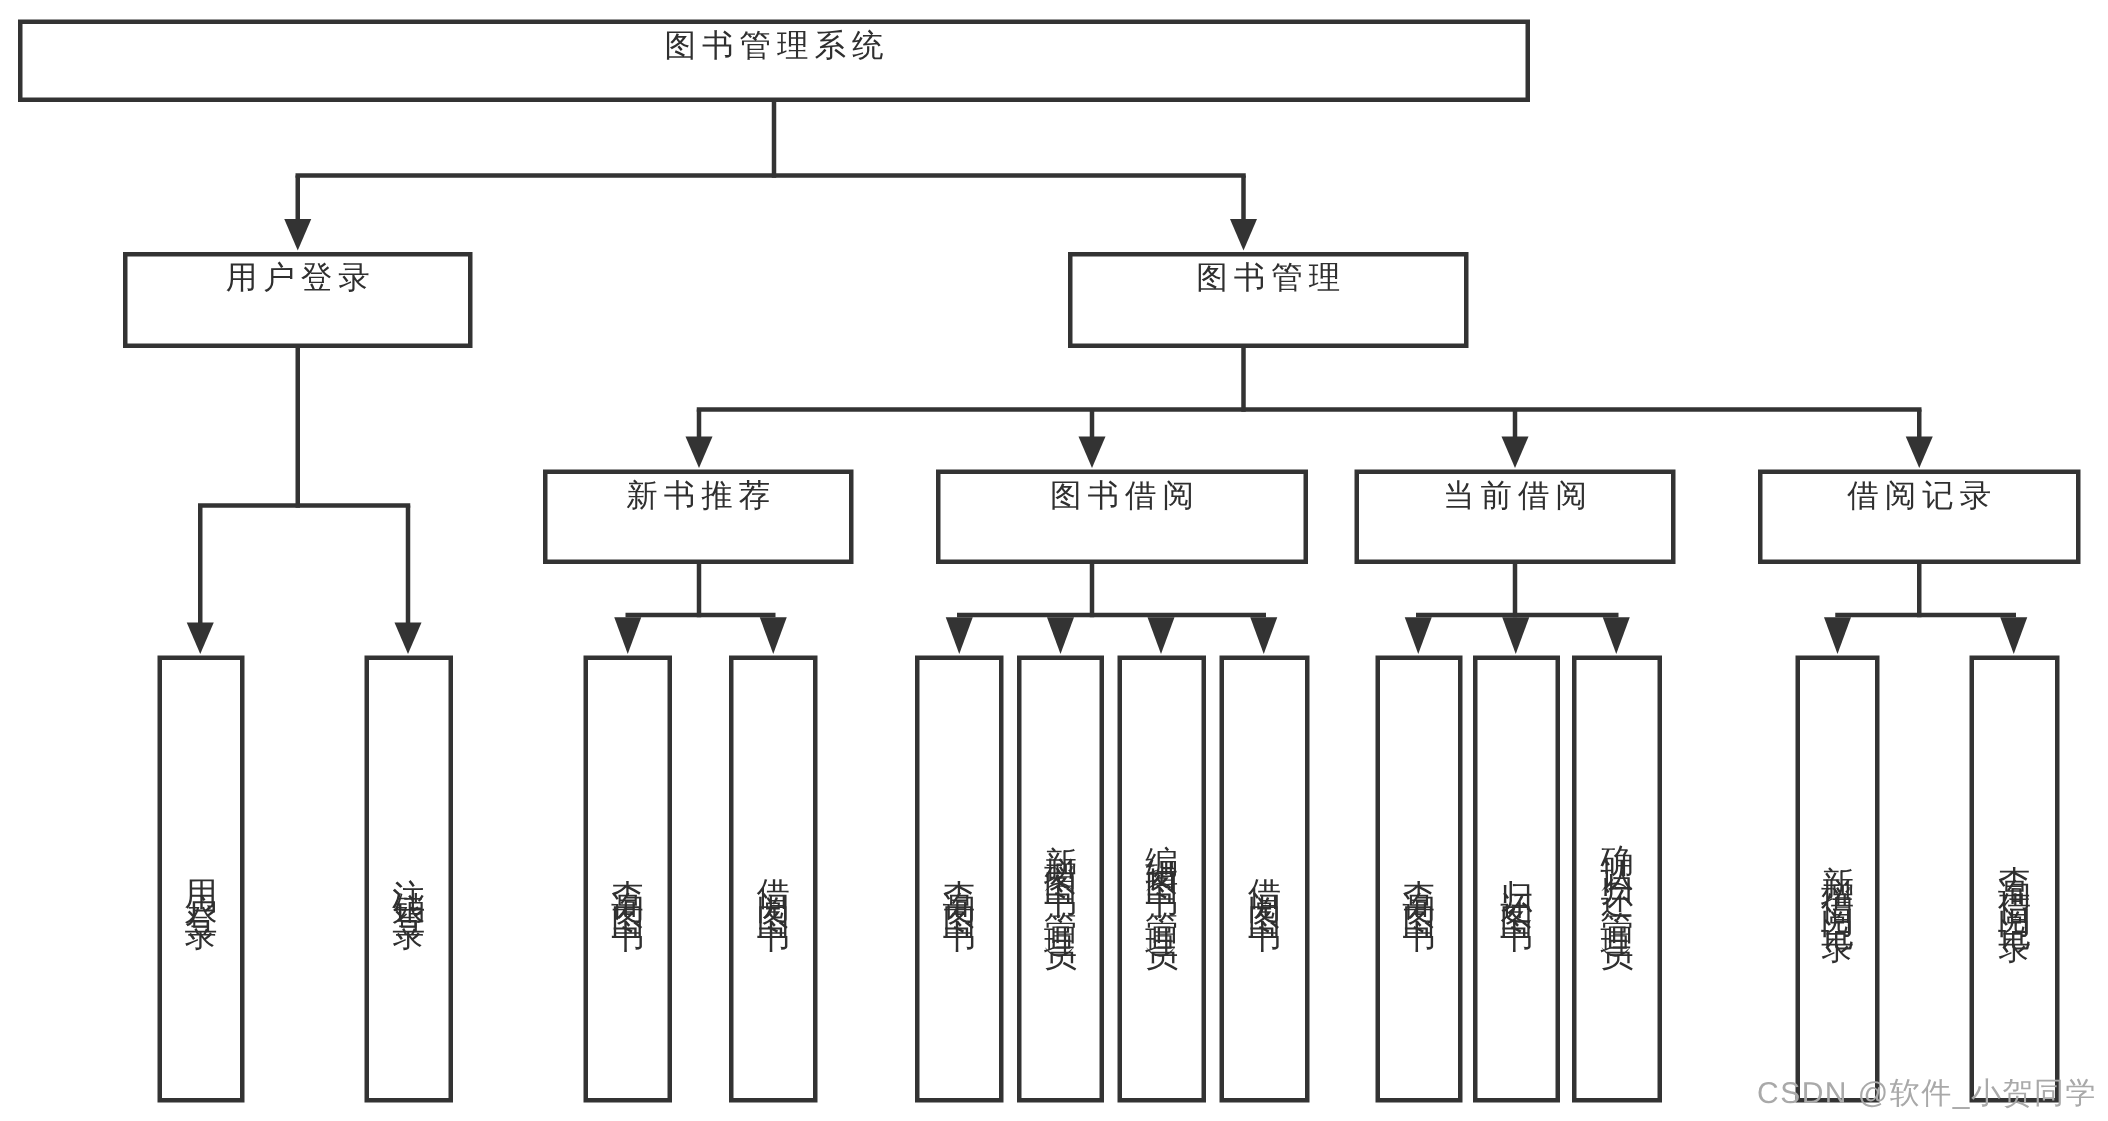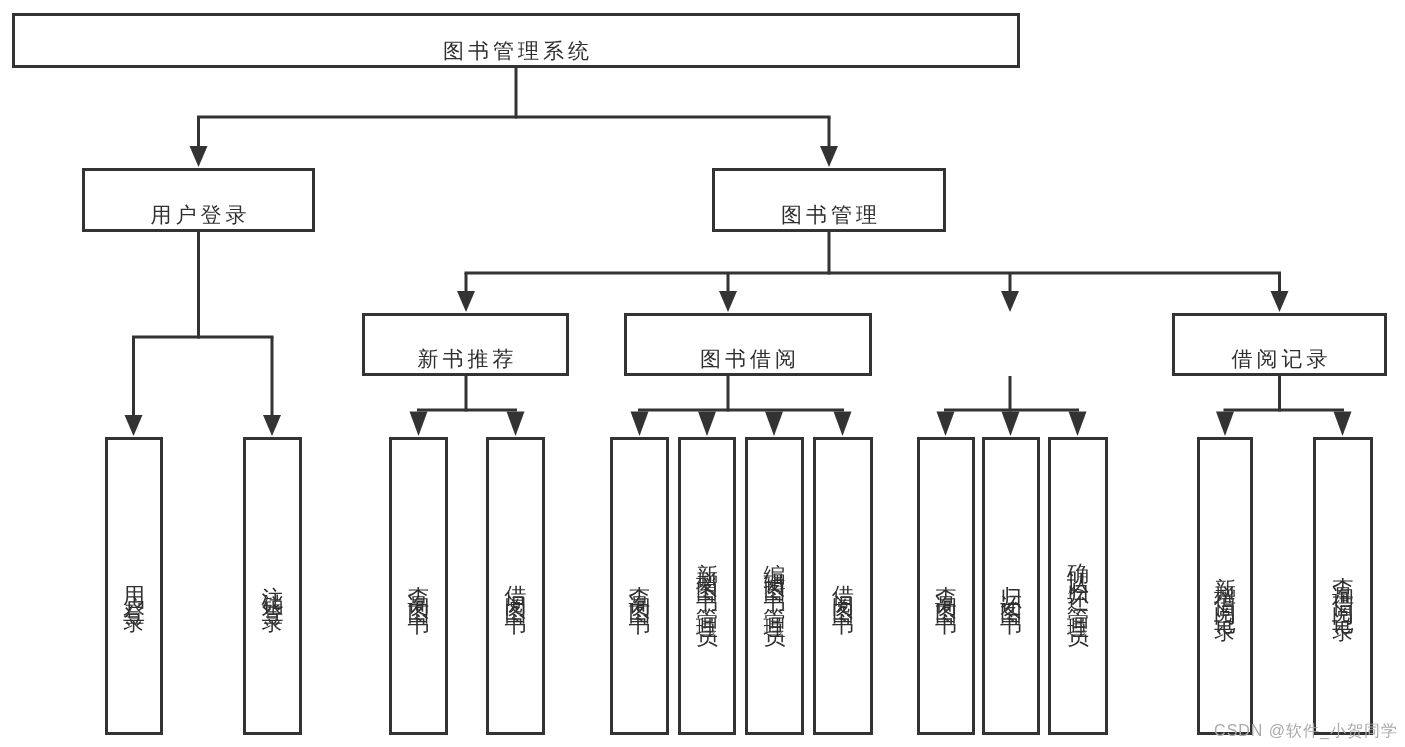--- a/index.html
+++ b/index.html
@@ -13,39 +13,39 @@
     position:relative; width:1405px; height:747px;
     background:#ffffff; overflow:hidden;
   }
   .connectors { position:absolute; left:0; top:0; width:1405px; height:747px; }
   .connectors path { stroke:#333333; stroke-width:3; fill:none; }
   .connectors polygon { fill:#333333; stroke:none; }
   .hbox {
     position:absolute;
     border:3px solid #333333;
     background:#ffffff;
-    display:flex; align-items:flex-end; justify-content:center;
+    display:flex; align-items:flex-start; justify-content:center;
     font-size:21px; letter-spacing:4px; text-indent:4px;
     color:#2f2f2f;
   }
   .vbox {
     position:absolute; top:437px; height:298px;
     border:3px solid #333333;
     background:#ffffff;
   }
   .vbox .vtext {
     position:absolute; top:50%; left:50%;
     transform:translate(-50%,-50%);
     writing-mode:vertical-rl; text-orientation:mixed;
     font-size:22px; letter-spacing:9px; line-height:1;
     white-space:nowrap; color:#2f2f2f;
   }
   .watermark {
     position:absolute; right:7px; bottom:5px;
-    font-size:16px; color:#a9a9a9; letter-spacing:1px;
+    font-size:20px; color:#a9a9a9; letter-spacing:1px;
     background:transparent;
   }
 </style>
 </head>
 <body>
 
 <div class="stage">
 
   <svg class="connectors" width="1405" height="747" viewBox="0 0 1405 747" xmlns="http://www.w3.org/2000/svg">
 
@@ -98,29 +98,32 @@
     <polygon points="1333.5,411.5 1351.5,411.5 1342.5,436"></polygon>
   </svg>
 
   <div class="hbox" style="left:12px;top:13px;width:1008px;height:55px">
     <span>图书管理系统</span>
   </div>
 
   <div class="hbox" style="left:82px;top:168px;width:233px;height:64px">
     <span>用户登录</span>
   </div>
-  <div class="hbox" style="left:712px;top:168px;width:234px;height:64px">
+  <div class="hbox" style="left:712px;top:168px;width:267px;height:64px">
     <span>图书管理</span>
   </div>
 
   <div class="hbox" style="left:362px;top:313px;width:207px;height:63px">
     <span>新书推荐</span>
   </div>
   <div class="hbox" style="left:624px;top:313px;width:248px;height:63px">
     <span>图书借阅</span>
+  </div>
+  <div class="hbox" style="left:903px;top:313px;width:214px;height:63px">
+    <span>当前借阅</span>
   </div>
   <div class="hbox" style="left:1172px;top:313px;width:215px;height:63px">
     <span>借阅记录</span>
   </div>
 
   <div class="vbox" style="left:105px;width:58px">
     <span class="vtext">用户登录</span>
   </div>
   <div class="vbox" style="left:243px;width:59px">
     <span class="vtext">注销登录</span>

